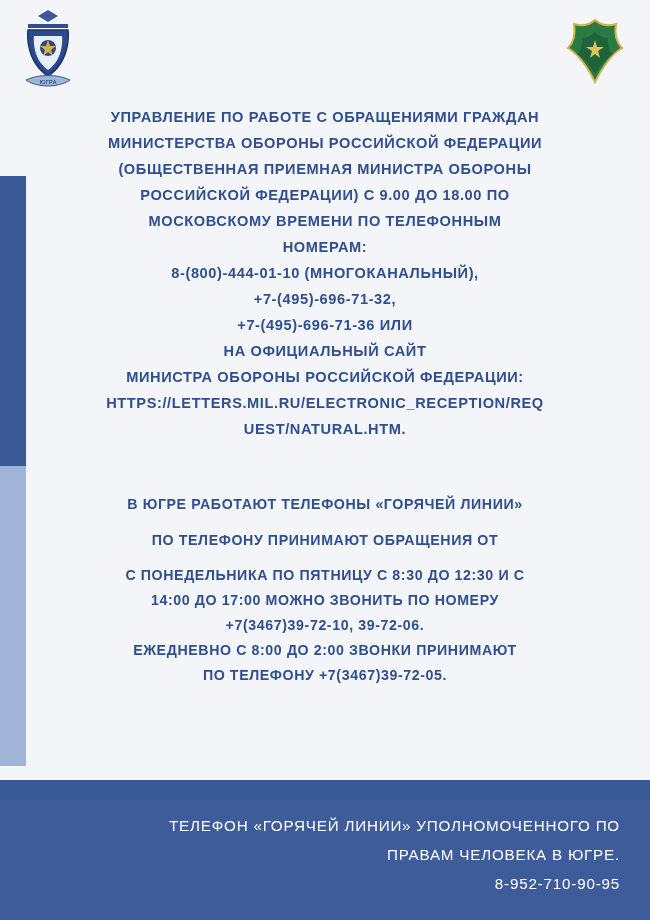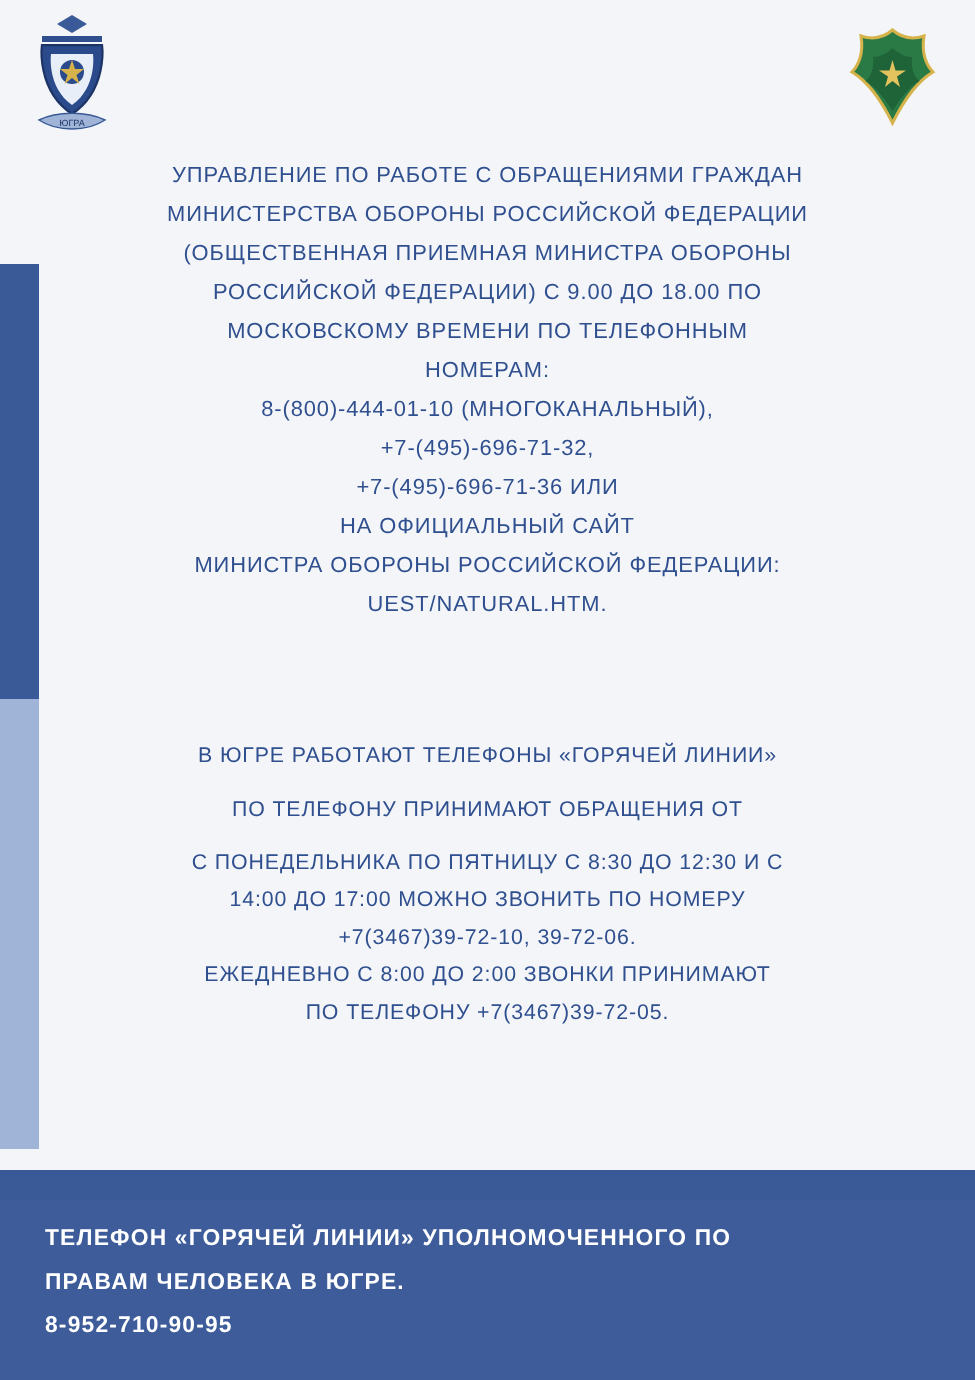--- a/index.html
+++ b/index.html
@@ -68,21 +68,21 @@
     width: 62px;
     height: 72px;
   }
   
   .block {
     position: absolute;
     left: 40px;
     width: 570px;
     text-align: center;
     color: #2f4f8f;
-    font-weight: normal;
+    font-weight: bold;
     text-transform: uppercase;
     letter-spacing: 0.6px;
   }
   .block-1 {
     top: 104px;
     font-size: 14.6px;
     line-height: 26px;
   }
   .block-1 .line {
     white-space: nowrap;
@@ -95,23 +95,23 @@
   .block-3 {
     top: 528px;
     font-size: 14.2px;
     line-height: 25px;
   }
   .bottom-text {
     position: absolute;
     left: 30px;
     width: 590px;
     bottom: 22px;
-    text-align: left;
+    text-align: right;
     color: #ffffff;
-    font-weight: bold;
+    font-weight: normal;
     text-transform: uppercase;
     font-size: 15.2px;
     line-height: 29px;
     letter-spacing: 0.8px;
   }
   .spacer-sm { height: 10px; }
 </style>
 </head>
 <body>
 
@@ -146,20 +146,21 @@
     <div class="line">МИНИСТЕРСТВА ОБОРОНЫ РОССИЙСКОЙ ФЕДЕРАЦИИ</div>
     <div class="line">(ОБЩЕСТВЕННАЯ ПРИЕМНАЯ МИНИСТРА ОБОРОНЫ</div>
     <div class="line">РОССИЙСКОЙ ФЕДЕРАЦИИ) С 9.00 ДО 18.00 ПО</div>
     <div class="line">МОСКОВСКОМУ ВРЕМЕНИ ПО ТЕЛЕФОННЫМ</div>
     <div class="line">НОМЕРАМ:</div>
     <div class="line">8-(800)-444-01-10 (МНОГОКАНАЛЬНЫЙ),</div>
     <div class="line">+7-(495)-696-71-32,</div>
     <div class="line">+7-(495)-696-71-36 ИЛИ</div>
     <div class="line">НА ОФИЦИАЛЬНЫЙ САЙТ</div>
     <div class="line">МИНИСТРА ОБОРОНЫ РОССИЙСКОЙ ФЕДЕРАЦИИ:</div>
+    <div class="line">HTTPS://LETTERS.MIL.RU/ELECTRONIC_RECEPTION/REQ</div>
     <div class="line">UEST/NATURAL.HTM.</div>
   </div>
 
   <div class="block block-2">
     <div>В ЮГРЕ РАБОТАЮТ ТЕЛЕФОНЫ «ГОРЯЧЕЙ ЛИНИИ»</div>
   </div>
 
   <div class="block block-3">
     <div>ПО ТЕЛЕФОНУ ПРИНИМАЮТ ОБРАЩЕНИЯ ОТ</div>
     <div class="spacer-sm"></div>

